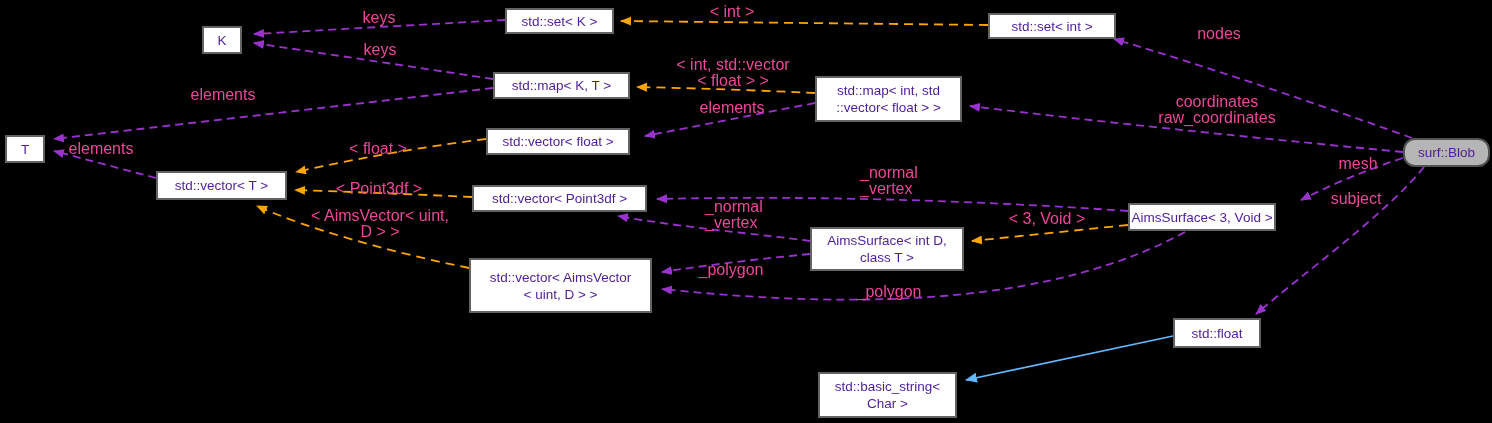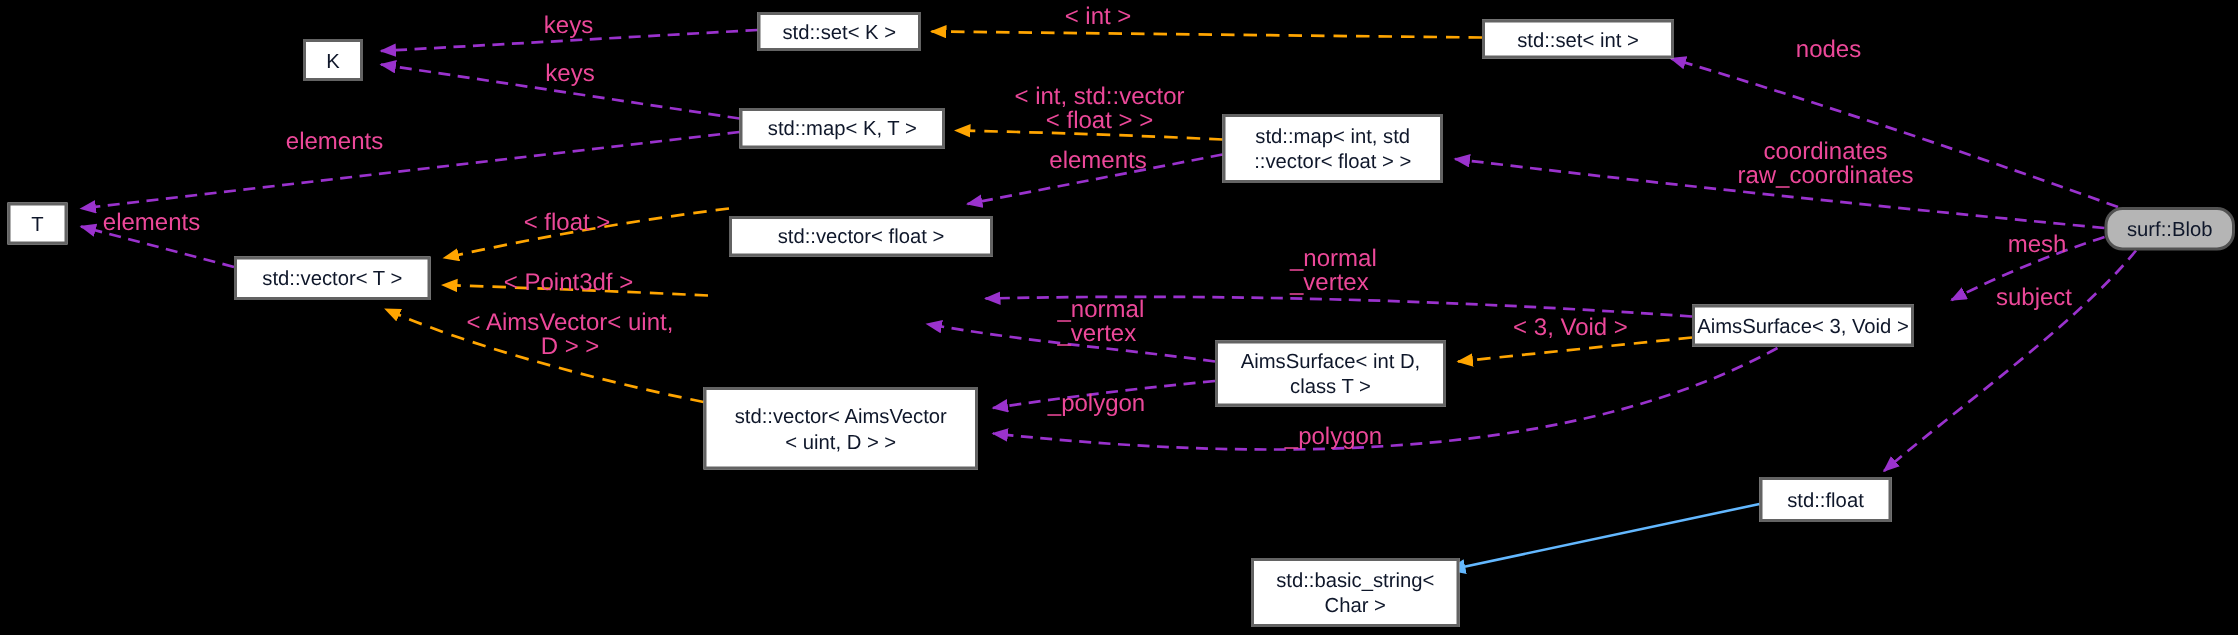--- a/index.html
+++ b/index.html
@@ -9,21 +9,21 @@
     background:#000;
     font-family:"Liberation Sans", sans-serif;
     overflow:hidden;
   }
   #edges{position:absolute;left:0;top:0;width:1492px;height:423px;}
   .node{
     position:absolute;
     box-sizing:border-box;
     background:#ffffff;
     border:2px solid #636363;
-    color:#0f172a;
+    color:#4c1d95;
     font-size:13.5px;
     line-height:17px;
     display:flex;align-items:center;justify-content:center;
     text-align:center;
     white-space:pre-line;
     z-index:2;
     cursor:pointer;
   }
   .node.highlight{
     background:#b5b5b5;
@@ -90,29 +90,30 @@
   </svg>
 
   <div class="node" style="left:202px;top:26px;width:40px;height:28px;">K</div>
   <div class="node" style="left:5px;top:135px;width:40px;height:28px;">T</div>
   <div class="node" style="left:505px;top:8px;width:109px;height:26px;">std::set&lt; K &gt;</div>
   <div class="node" style="left:988px;top:13px;width:128px;height:26px;">std::set&lt; int &gt;</div>
   <div class="node" style="left:493px;top:72px;width:137px;height:27px;">std::map&lt; K, T &gt;</div>
   <div class="node" style="left:815px;top:76px;width:147px;height:46px;">std::map&lt; int, std
 ::vector&lt; float &gt; &gt;</div>
   <div class="node" style="left:156px;top:171px;width:131px;height:29px;">std::vector&lt; T &gt;</div>
-  <div class="node" style="left:486px;top:144px;width:176px;height:27px;">std::vector&lt; float &gt;</div>
+  <div class="node" style="left:486px;top:128px;width:144px;height:27px;">std::vector&lt; float &gt;</div>
+  <div class="node" style="left:472px;top:185px;width:175px;height:27px;">std::vector&lt; Point3df &gt;</div>
   <div class="node" style="left:469px;top:258px;width:183px;height:55px;">std::vector&lt; AimsVector
 &lt; uint, D &gt; &gt;</div>
   <div class="node" style="left:810px;top:227px;width:154px;height:44px;">AimsSurface&lt; int D,
 class T &gt;</div>
   <div class="node" style="left:1128px;top:203px;width:148px;height:28px;">AimsSurface&lt; 3, Void &gt;</div>
   <div class="node highlight" style="left:1403px;top:138px;width:87px;height:29px;border-radius:12px;">surf::Blob</div>
   <div class="node" style="left:1173px;top:318px;width:88px;height:30px;">std::float</div>
-  <div class="node" style="left:818px;top:372px;width:139px;height:46px;margin-left:16px;">std::basic_string&lt;
+  <div class="node" style="left:818px;top:372px;width:139px;height:46px;">std::basic_string&lt;
 Char &gt;</div>
 
   <div class="edge-label centered" style="left:379px;top:10px;">keys</div>
   <div class="edge-label centered" style="left:380px;top:42px;">keys</div>
   <div class="edge-label centered" style="left:223px;top:87px;">elements</div>
   <div class="edge-label centered" style="left:101px;top:141px;">elements</div>
   <div class="edge-label centered" style="left:732px;top:100px;">elements</div>
   <div class="edge-label centered" style="left:732px;top:4px;">&lt; int &gt;</div>
   <div class="edge-label centered" style="left:733px;top:57px;">&lt; int, std::vector
 &lt; float &gt; &gt;</div>

